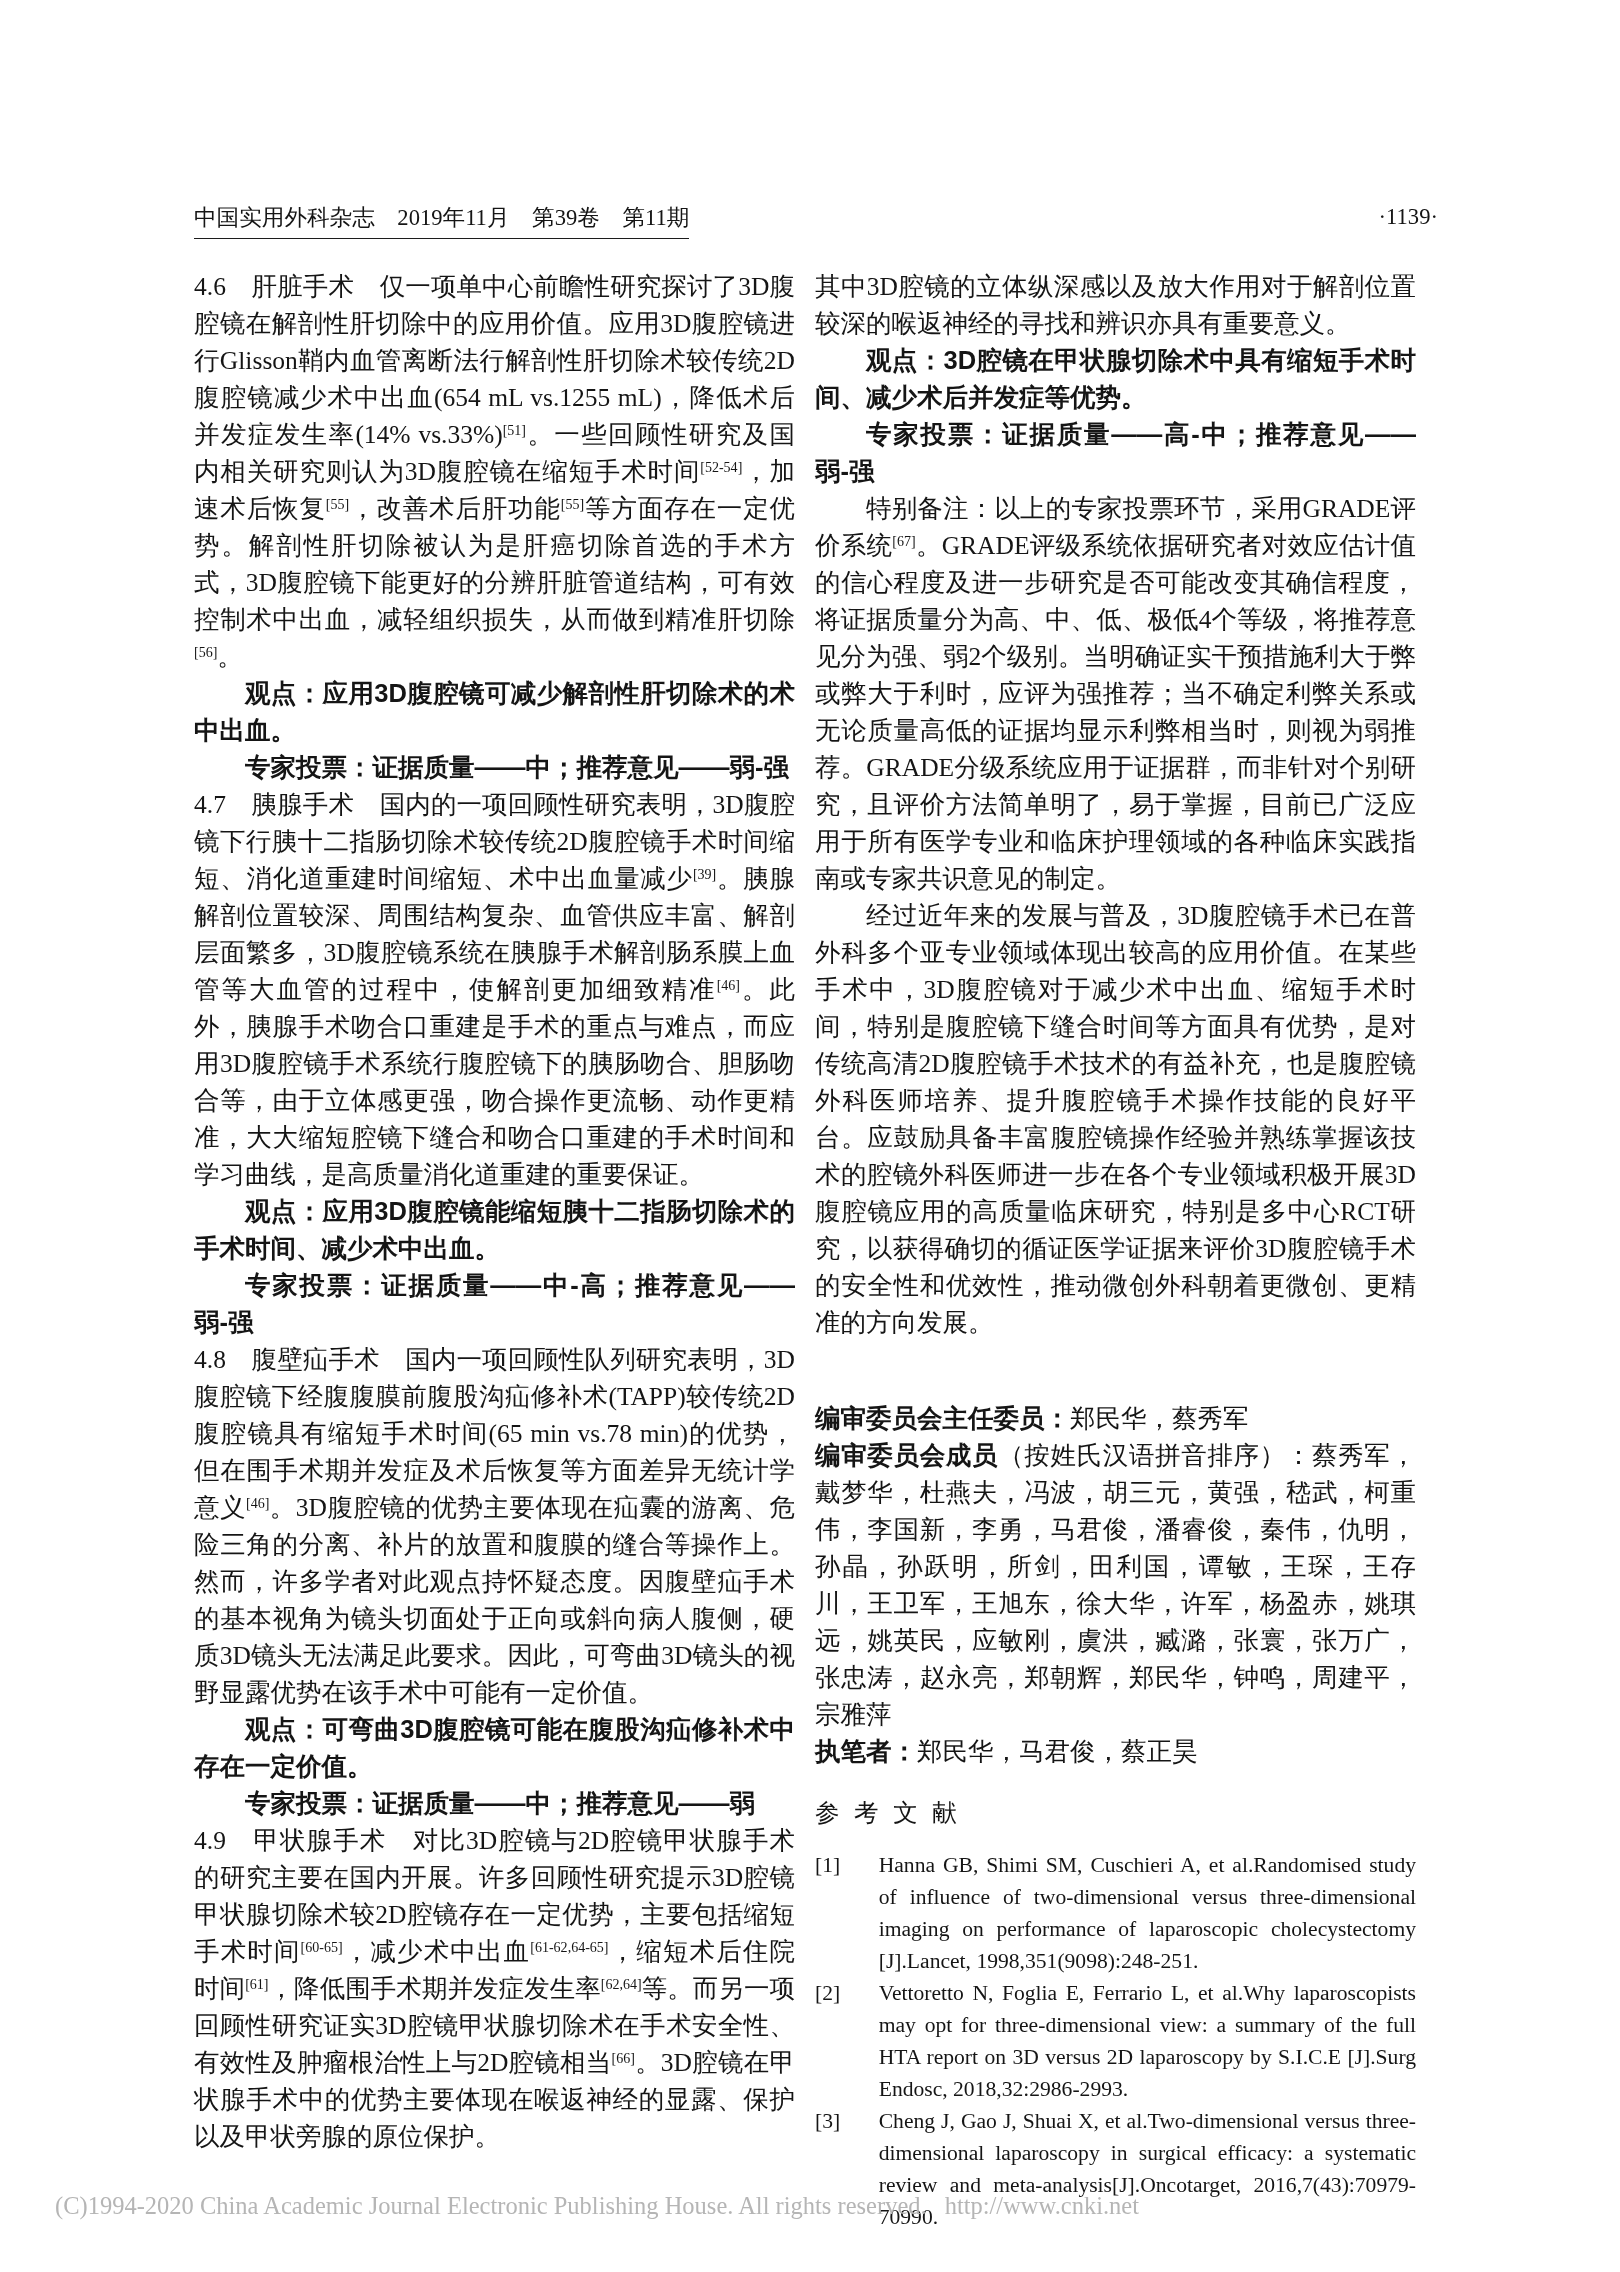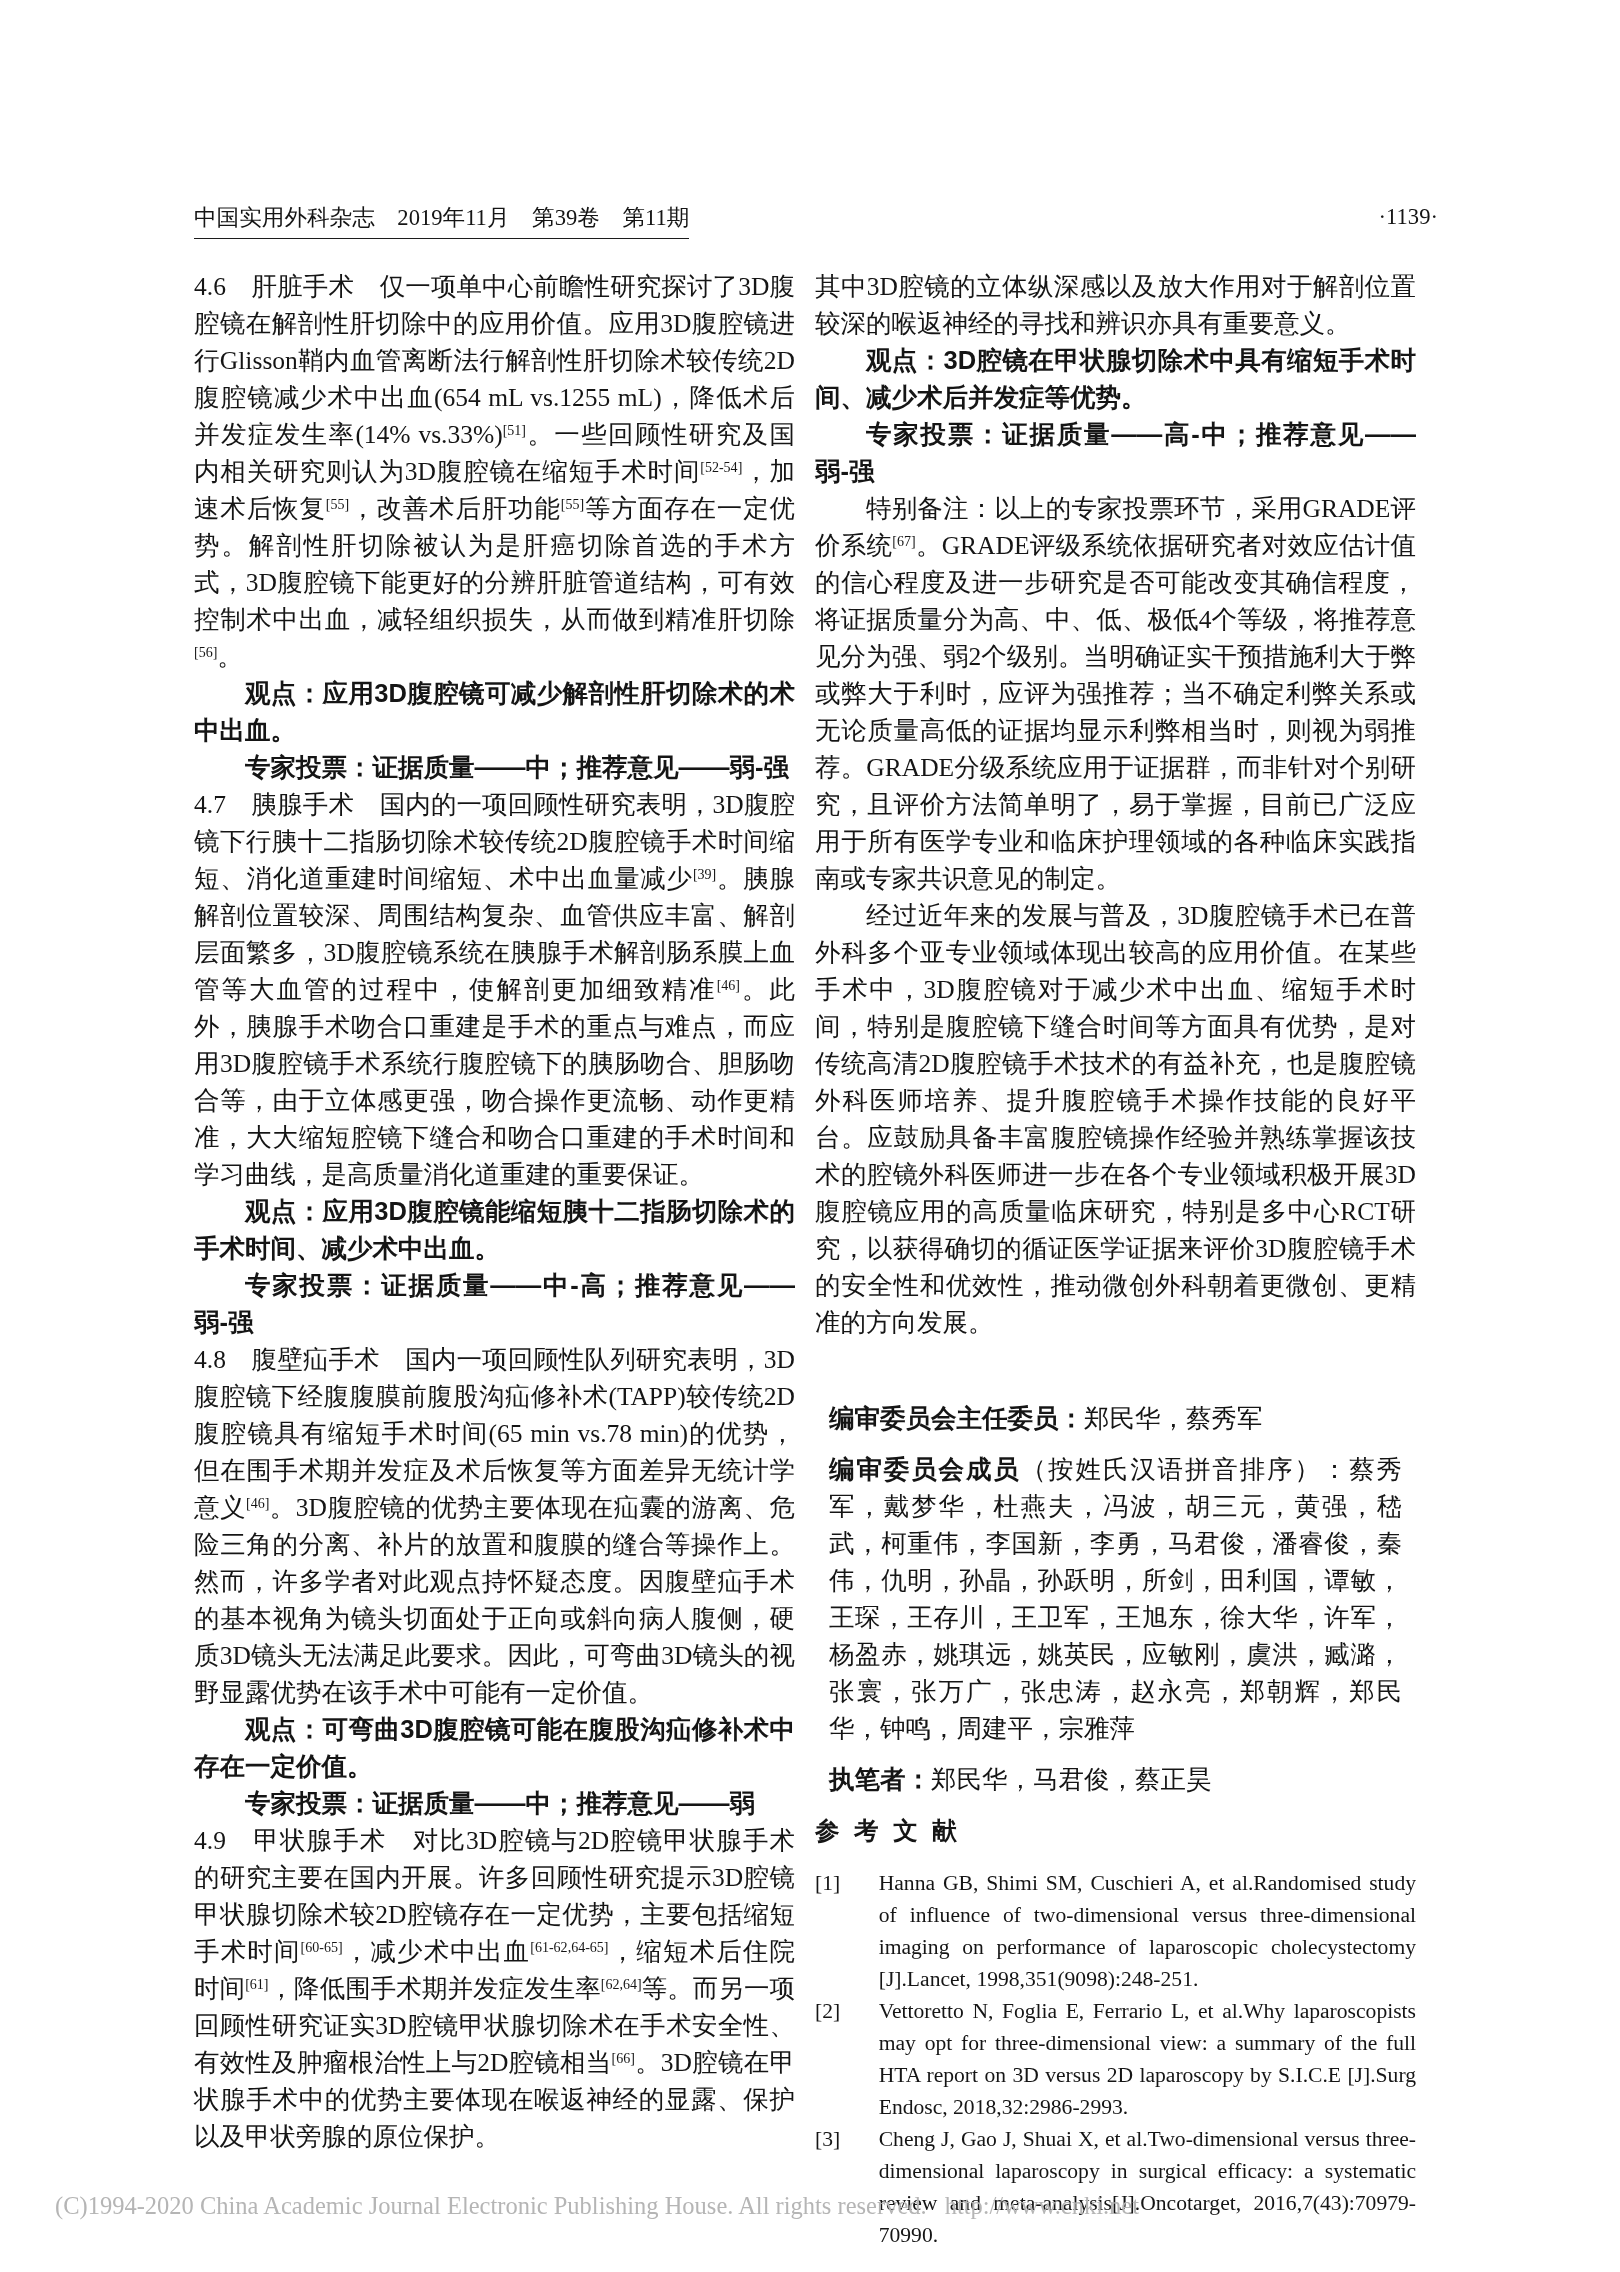--- a/index.html
+++ b/index.html
@@ -60,28 +60,28 @@
   }
   .col sup {
     font-size: 0.55em;
     line-height: 0;
     vertical-align: 0.6em;
     letter-spacing: 0;
   }
   .committee {
     margin-top: 59px;
   }
-  .committee p { margin: 14px; }
+  .committee p { margin: 0; }
   .lbl {
     font-weight: bold;
     font-family: "Liberation Sans", "DejaVu Sans", sans-serif;
   }
   .ref-heading {
-    margin-top: 2px;
-    font-weight: bold;
+    margin-top: 24px;
+    font-weight: normal;
     font-family: "Liberation Sans", "DejaVu Sans", sans-serif;
     font-size: 24.5px;
     line-height: 37px;
     letter-spacing: 3.9px;
   }
   .ref-list {
     margin-top: 17.7px;
     font-size: 21.6px;
     line-height: 32px;
   }

